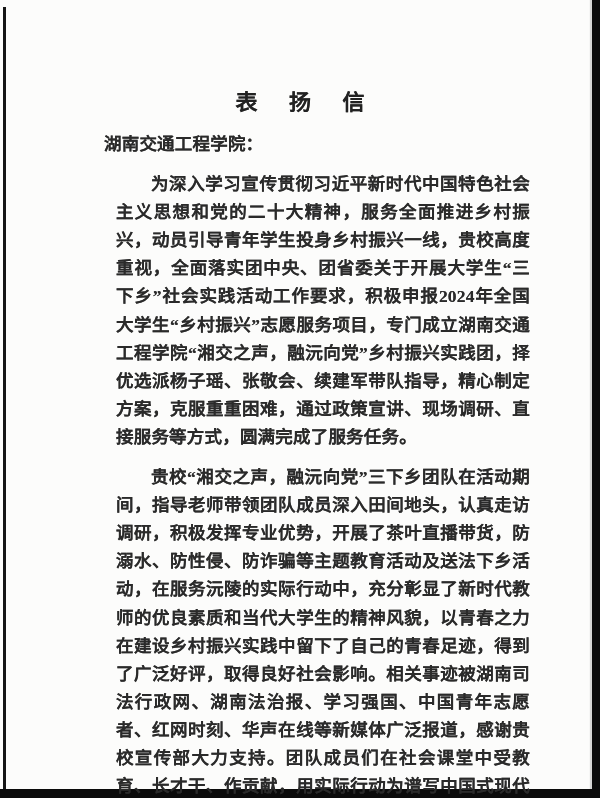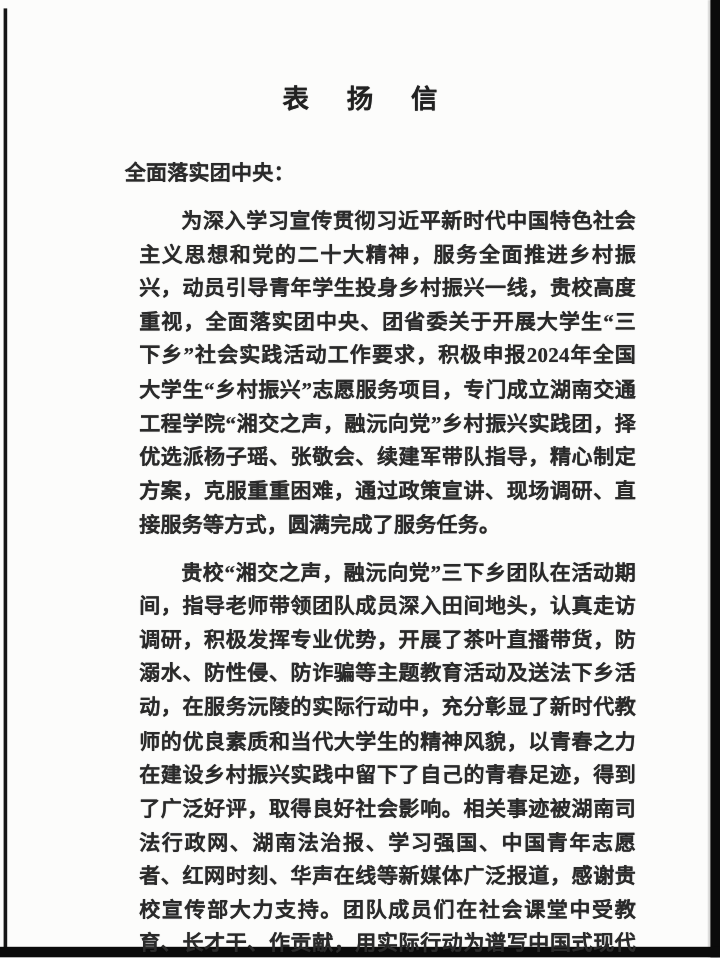--- a/index.html
+++ b/index.html
@@ -39,21 +39,21 @@
   .scan-edge-bottom {
     position: absolute;
     left: 0;
     bottom: 0;
     width: 100%;
     height: 9px;
     background: #0b0b0b;
   }
   .title {
     position: absolute;
-    top: 64px;
+    top: 84px;
     left: 0;
     width: 100%;
     margin: 0;
     text-align: center;
     font-size: 22px;
     font-weight: bold;
     letter-spacing: 13px;
     text-indent: 13px;
     color: #222222;
     text-shadow: 0 0 0.6px rgba(34,34,34,0.75);
@@ -83,19 +83,19 @@
 
 <div class="page">
 
   <div class="scan-edge-left"></div>
   <div class="scan-edge-right"></div>
   <div class="scan-edge-bottom"></div>
 
   <h1 class="title">表 扬 信</h1>
 
   <div class="letter-body">
-    <div class="salutation">全面落实团中央：</div>
+    <div class="salutation">湖南交通工程学院：</div>
     <p class="para">为深入学习宣传贯彻习近平新时代中国特色社会主义思想和党的二十大精神，服务全面推进乡村振兴，动员引导青年学生投身乡村振兴一线，贵校高度重视，全面落实团中央、团省委关于开展大学生“三下乡”社会实践活动工作要求，积极申报2024年全国大学生“乡村振兴”志愿服务项目，专门成立湖南交通工程学院“湘交之声，融沅向党”乡村振兴实践团，择优选派杨子瑶、张敬会、续建军带队指导，精心制定方案，克服重重困难，通过政策宣讲、现场调研、直接服务等方式，圆满完成了服务任务。</p>
     <p class="para">贵校“湘交之声，融沅向党”三下乡团队在活动期间，指导老师带领团队成员深入田间地头，认真走访调研，积极发挥专业优势，开展了茶叶直播带货，防溺水、防性侵、防诈骗等主题教育活动及送法下乡活动，在服务沅陵的实际行动中，充分彰显了新时代教师的优良素质和当代大学生的精神风貌，以青春之力在建设乡村振兴实践中留下了自己的青春足迹，得到了广泛好评，取得良好社会影响。相关事迹被湖南司法行政网、湖南法治报、学习强国、中国青年志愿者、红网时刻、华声在线等新媒体广泛报道，感谢贵校宣传部大力支持。团队成员们在社会课堂中受教育、长才干、作贡献，用实际行动为谱写中国式现代化新篇章贡献青春力量。</p>
 
   </div>
 
 </div>
 
 </body></html>

